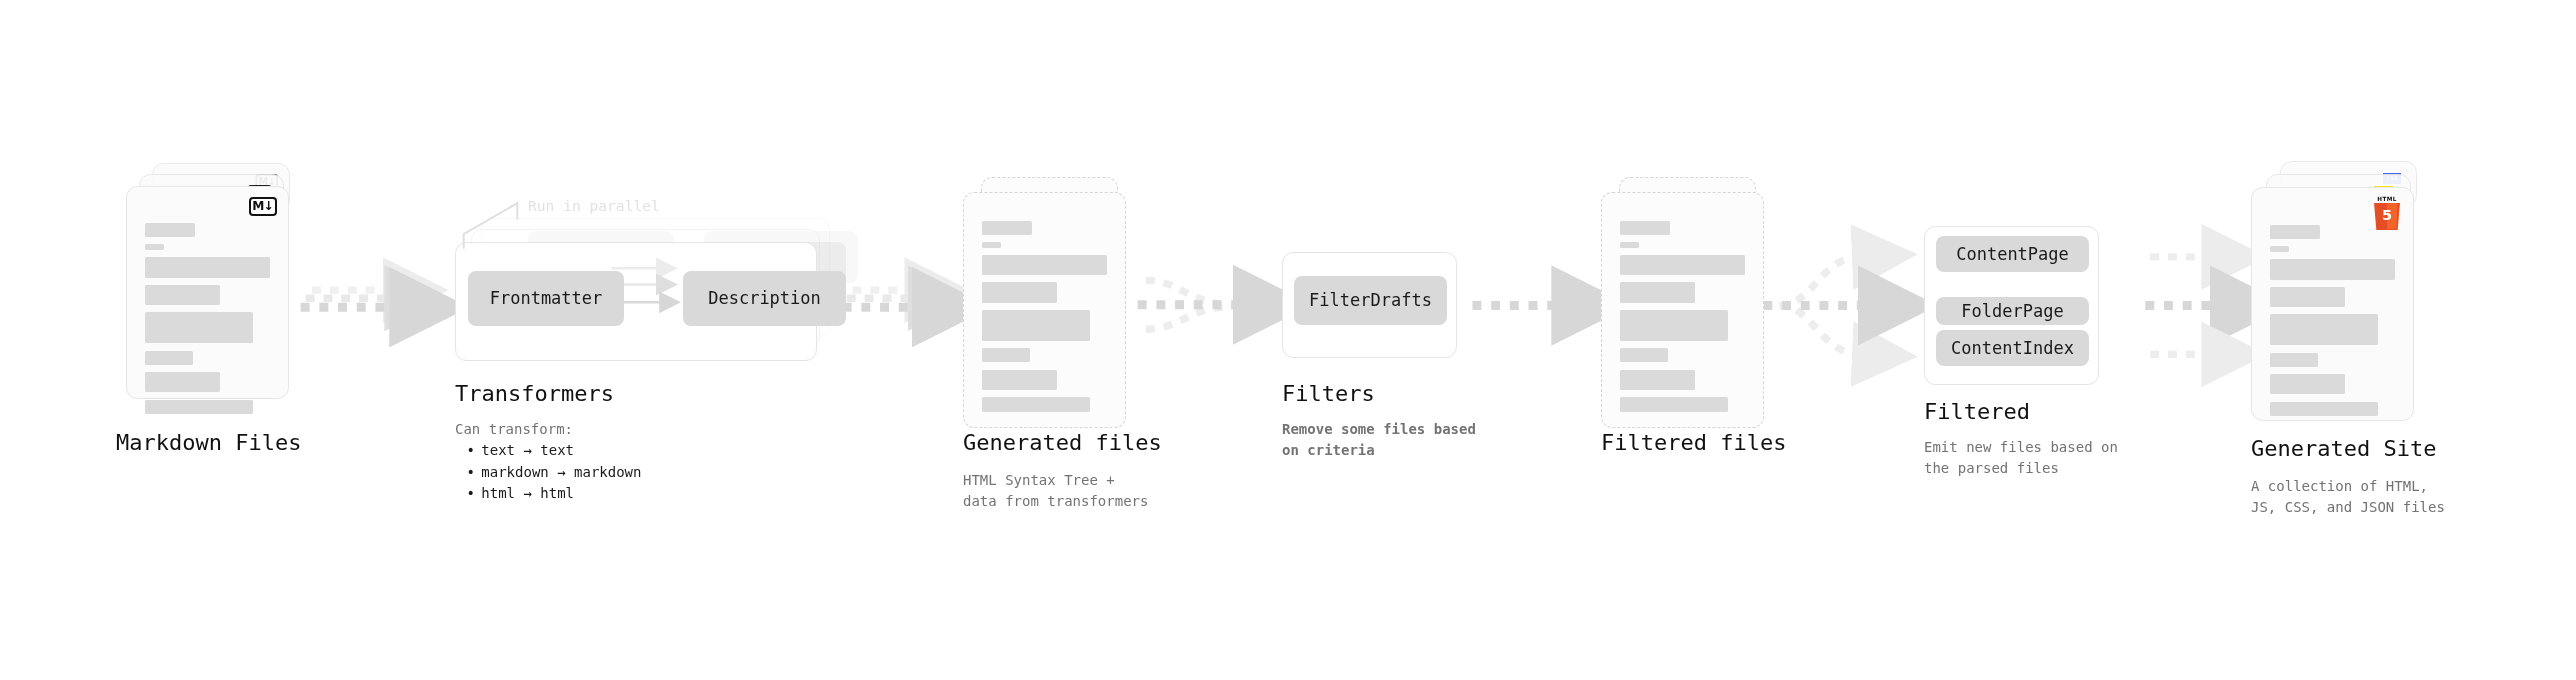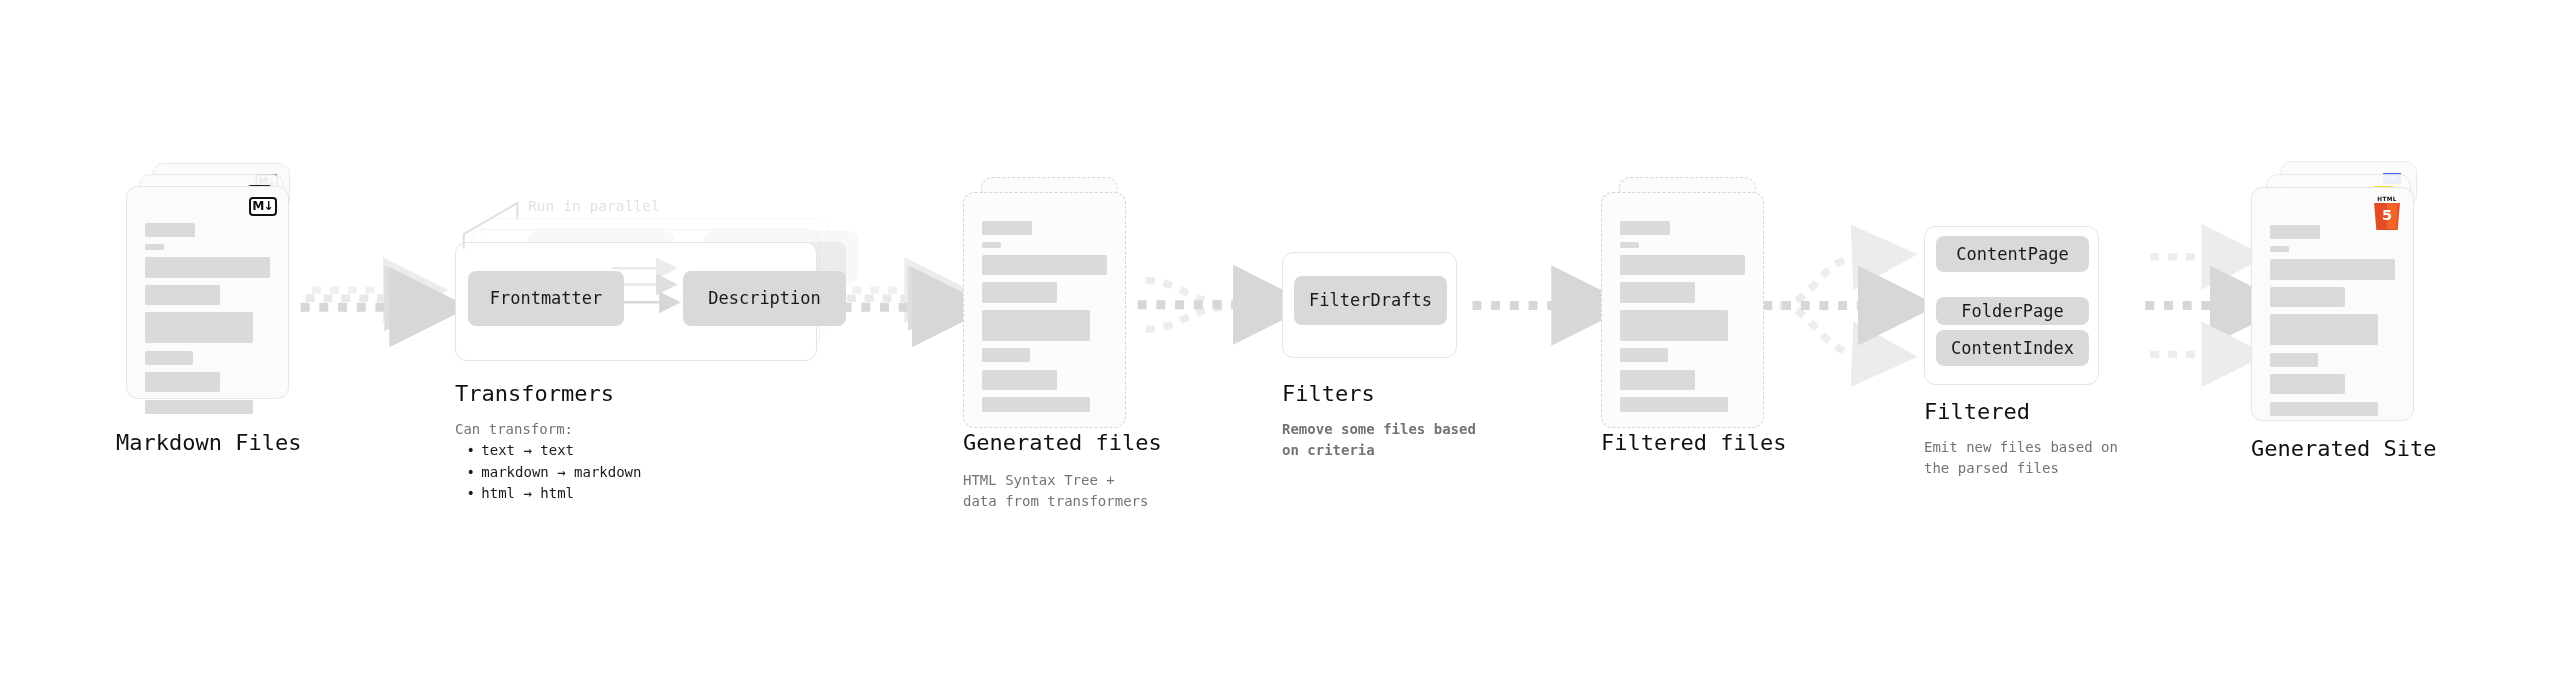--- a/index.html
+++ b/index.html
@@ -372,15 +372,17 @@
         <div class="bar" style="width:60%;  height:20.3px;"></div>
         <div class="bar" style="width:86%;  height:31px;"></div>
         <div class="bar" style="width:38%;  height:14px;"></div>
         <div class="bar" style="width:60%;  height:20.3px;"></div>
         <div class="bar" style="width:86%;  height:14.6px;"></div>
       </div>
     </div>
   </div>
 
   <div class="title" style="left:2251px; top:437px;">Generated Site</div>
+  <div class="subtitle" style="left:2251px; top:476px;">A collection of HTML,
+JS, CSS, and JSON files</div>
 
 </div>
 
 
 </body></html>

